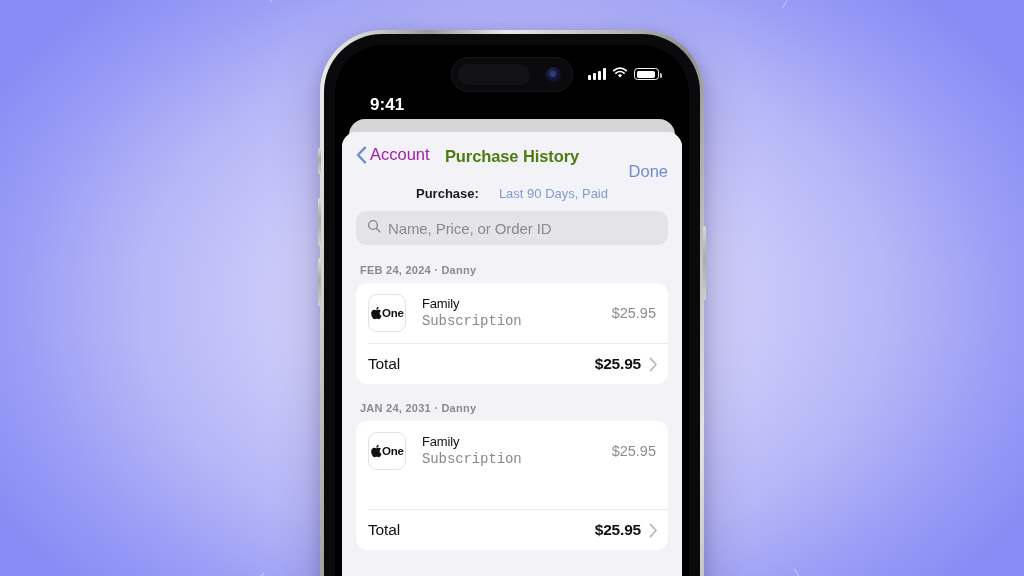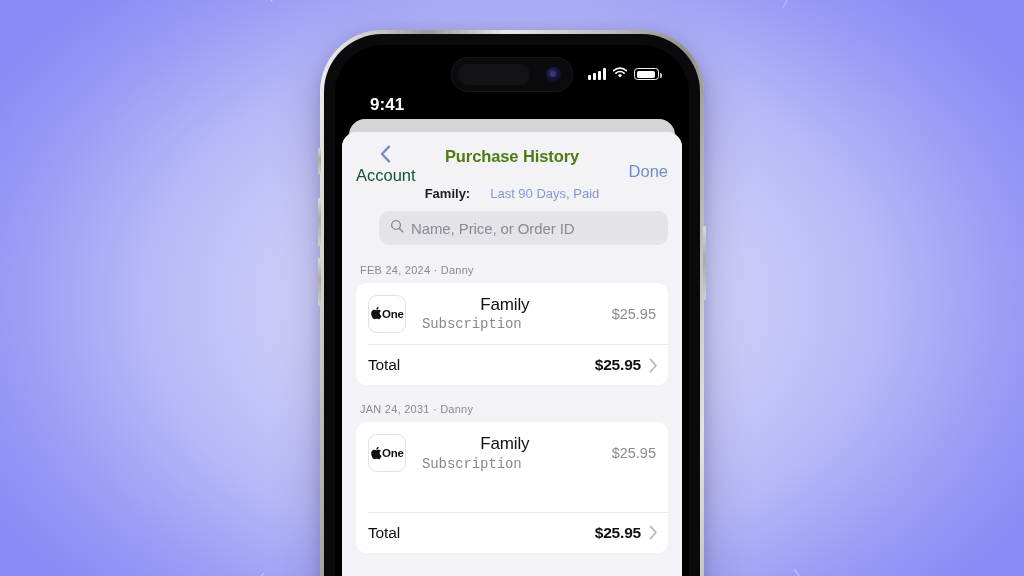--- a/index.html
+++ b/index.html
@@ -204,24 +204,23 @@
     height: 52px;
     background: #f2f2f7;
   }
   #nav-back {
     position: absolute;
     left: 14px;
     top: 13px;
     display: flex;
     align-items: center;
     gap: 3px;
-    color: #14532d;
+    color: #a21caf;
     font-size: 16.5px;
     cursor: pointer;
-    flex-direction: column;
   }
   #nav-back svg { display: block; }
   #nav-title {
     position: absolute;
     left: 0; right: 0;
     top: 15px;
     text-align: center;
     font-size: 16.5px;
     font-weight: bold;
     color: #4d7c0f;
@@ -244,21 +243,20 @@
     padding-bottom: 10px;
     background: #f2f2f7;
   }
   #showing-label { color: #1c1c1e; font-weight: bold; }
   #showing-value { color: #7e9cd2; font-weight: normal; margin-left: 20px; }
 
   
   #search-wrap {
     padding: 0 14px 14px 14px;
     background: #f2f2f7;
-    margin-left: 23px;
   }
   #search-field {
     height: 34px;
     background: #e3e3e8;
     border-radius: 10px;
     display: flex;
     align-items: center;
     gap: 7px;
     padding: 0 11px;
   }
@@ -272,20 +270,21 @@
   #list-scroll {
     background: #f2f2f7;
     padding: 0 14px;
   }
   .group-header {
     font-size: 11px;
     color: #8a8a8f;
     letter-spacing: 0.25px;
     padding: 5px 4px 7px 4px;
     white-space: nowrap;
+    font-weight: bold;
   }
   .group-card {
     background: #ffffff;
     border-radius: 11px;
     overflow: hidden;
     margin-bottom: 13px;
   }
   .purchase-row {
     display: flex;
     align-items: center;
@@ -311,25 +310,24 @@
     transform: translateY(-0.5px);
   }
   .app-icon .one-text {
     font-size: 11.5px;
     font-weight: bold;
     color: #111114;
     letter-spacing: -0.3px;
   }
   .row-texts { flex: 1 1 auto; min-width: 0; }
   .row-title {
-    font-size: 17px;
+    font-size: 13px;
     color: #111114;
     line-height: 1.25;
     letter-spacing: -0.15px;
-    text-align: center;
   }
   .row-sub {
     font-size: 14px;
     color: #88888d;
     line-height: 1.3;
     letter-spacing: -0.1px;
     font-family: Liberation Mono, monospace;
   }
   .row-price {
     font-size: 14.5px;
@@ -421,21 +419,21 @@
                   <path d="M9 1.6 2 9l7 7.4" stroke="#6d8ec9" stroke-width="2.3" fill="none" stroke-linecap="round" stroke-linejoin="round"></path>
                 </svg>
               </span>
               <span>Account</span>
             </div>
             <div id="nav-title">Purchase History</div>
             <div id="nav-done">Done</div>
           </div>
 
           <div id="showing-row">
-            <span id="showing-label">Family:</span><span id="showing-value">Last 90 Days, Paid</span>
+            <span id="showing-label">Purchase:</span><span id="showing-value">Last 90 Days, Paid</span>
           </div>
 
           <div id="search-wrap">
             <div id="search-field">
               <span>
                 <svg width="14" height="14" viewBox="0 0 14 14">
                   <circle cx="6" cy="6" r="4.4" stroke="#8a8a8f" stroke-width="1.4" fill="none"></circle>
                   <path d="M9.4 9.4 12.8 12.8" stroke="#8a8a8f" stroke-width="1.4" stroke-linecap="round"></path>
                 </svg>
               </span>

